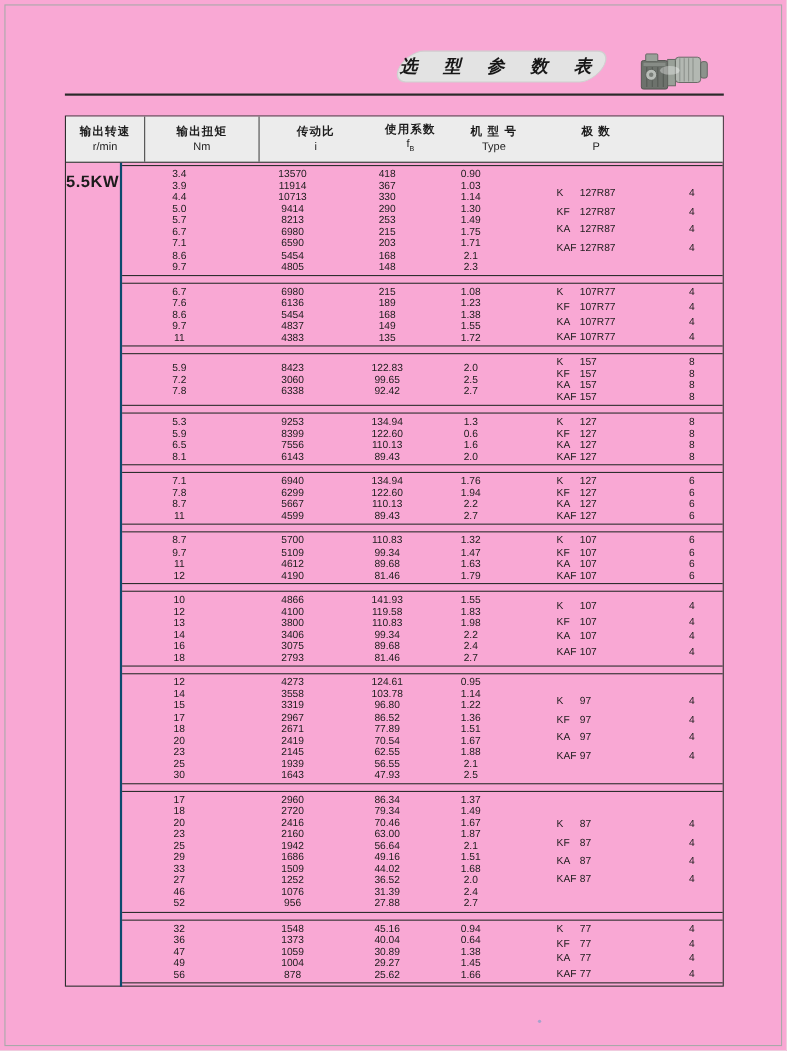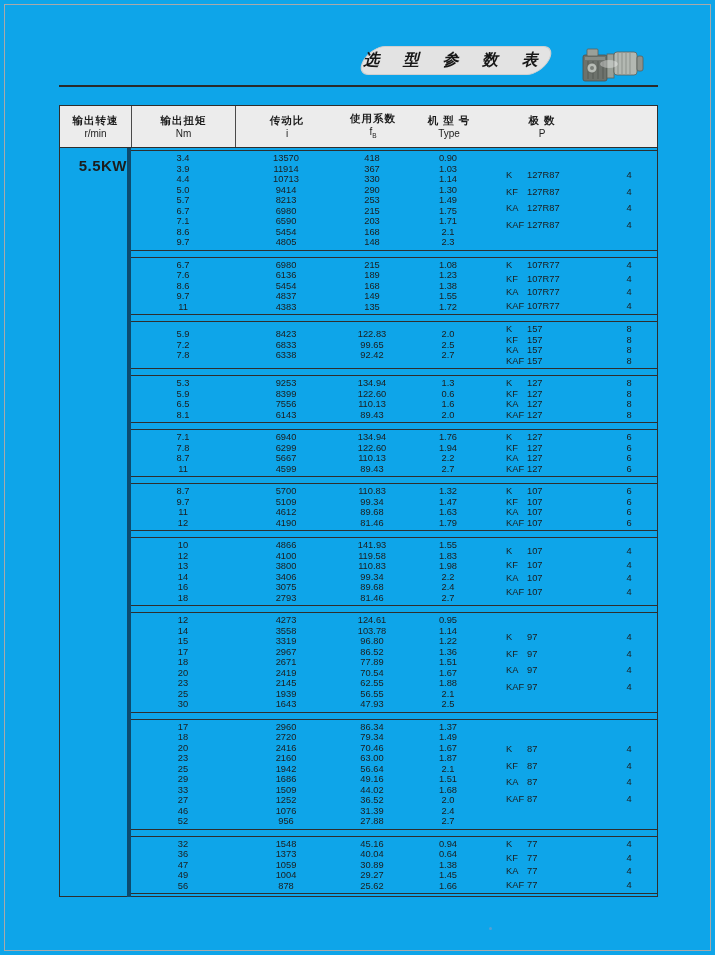--- a/index.html
+++ b/index.html
@@ -1,16 +1,16 @@
 <!DOCTYPE html>
 <html><head>
 <meta charset="utf-8">
 <style>
   html,body{margin:0;padding:0;background:#e8e8e8;}
-  .page{position:relative;width:715px;height:955px;background:#0ea5e9;margin:0 auto;
+  .page{position:relative;width:715px;height:955px;background:#f9a8d4;margin:0 auto;
         font-family:"Liberation Sans","DejaVu Sans",sans-serif;color:#1c1c1c;overflow:hidden;}
   .page-frame{position:absolute;left:4px;top:4px;right:4px;bottom:4px;border:1px solid #a9a9a9;pointer-events:none;}
 
   
   .banner{position:absolute;left:363px;top:46px;width:184px;height:27px;}
   .banner-shape{position:absolute;left:0;top:0;width:100%;height:100%;background:#e3e3e3;
                 transform:skewX(-30deg);border-radius:14px/50%;border:1px solid #d0d0d0;}
   .banner-text{position:absolute;width:100%;top:4px;text-align:center;font-size:16px;font-weight:700;
                font-style:italic;letter-spacing:9px;color:#171717;font-family:"DejaVu Sans",sans-serif;}
   .title-rule{position:absolute;left:59px;top:85px;width:599px;height:2px;background:#2a2a2a;}
@@ -20,25 +20,25 @@
   .tbl{position:absolute;left:59px;top:105px;width:599px;height:792px;border:1px solid #2e2e2e;box-sizing:border-box;}
   .thead{display:grid;grid-template-columns:72px 104px 102px 70px 82px 104px 63px;height:42px;
          background:#ececec;border-bottom:1px solid #2e2e2e;box-sizing:border-box;}
   .th{display:flex;flex-direction:column;justify-content:center;align-items:center;line-height:13px;}
   .th .l1{font-size:10.5px;font-weight:700;letter-spacing:1px;}
   .th .l2{font-size:10px;color:#222;}
   .th.sep{border-right:1px solid #4a4a4a;}
   sub.fb{font-size:6.5px;}
 
   .tbody{display:flex;height:749px;}
-  .powercol{width:72px;border-right:4px solid #0c4a6e;box-sizing:border-box;text-align:right;}
+  .powercol{width:72px;border-right:2px solid #0c4a6e;box-sizing:border-box;text-align:left;}
   .powerlabel{margin-top:9px;font-size:15px;font-weight:700;letter-spacing:.5px;}
   .blocks{flex:1;display:flex;flex-direction:column;padding-top:2px;gap:6px;}
 
-  .block{display:flex;border-top:1px solid #2e2e2e;border-bottom:1px solid #2e2e2e;box-sizing:border-box;}
+  .block{display:flex;border-top:1px solid #2e2e2e;border-bottom:1px solid #2e2e2e;box-sizing:border-box;gap:20px;}
   .rows{width:358px;display:flex;flex-direction:column;justify-content:center;}
   .drow{display:grid;grid-template-columns:104px 102px 70px 82px;line-height:10.5px;font-size:9.3px;}
   .drow span{text-align:center;}
   .tp{width:168px;display:flex;flex-direction:column;justify-content:center;gap:0;}
   .block.spread .tp{gap:6px;}
   .block.spread5 .tp{gap:3px;}
   .trow{display:flex;line-height:10.5px;font-size:9.3px;}
   .tprefix{margin-left:17px;width:21px;text-align:left;}
   .tmodel{flex:1;text-align:left;}
   .tpoles{width:56px;text-align:center;}
@@ -249,21 +249,21 @@
           <div class="block" style="height: 48px;">
             <div class="rows">
               <div class="drow">
                 <span>5.9</span>
                 <span>8423</span>
                 <span>122.83</span>
                 <span>2.0</span>
               </div>
               <div class="drow">
                 <span>7.2</span>
-                <span>6833</span>
+                <span>3060</span>
                 <span>99.65</span>
                 <span>2.5</span>
               </div>
               <div class="drow">
                 <span>7.8</span>
                 <span>6338</span>
                 <span>92.42</span>
                 <span>2.7</span>
               </div>
             </div>

